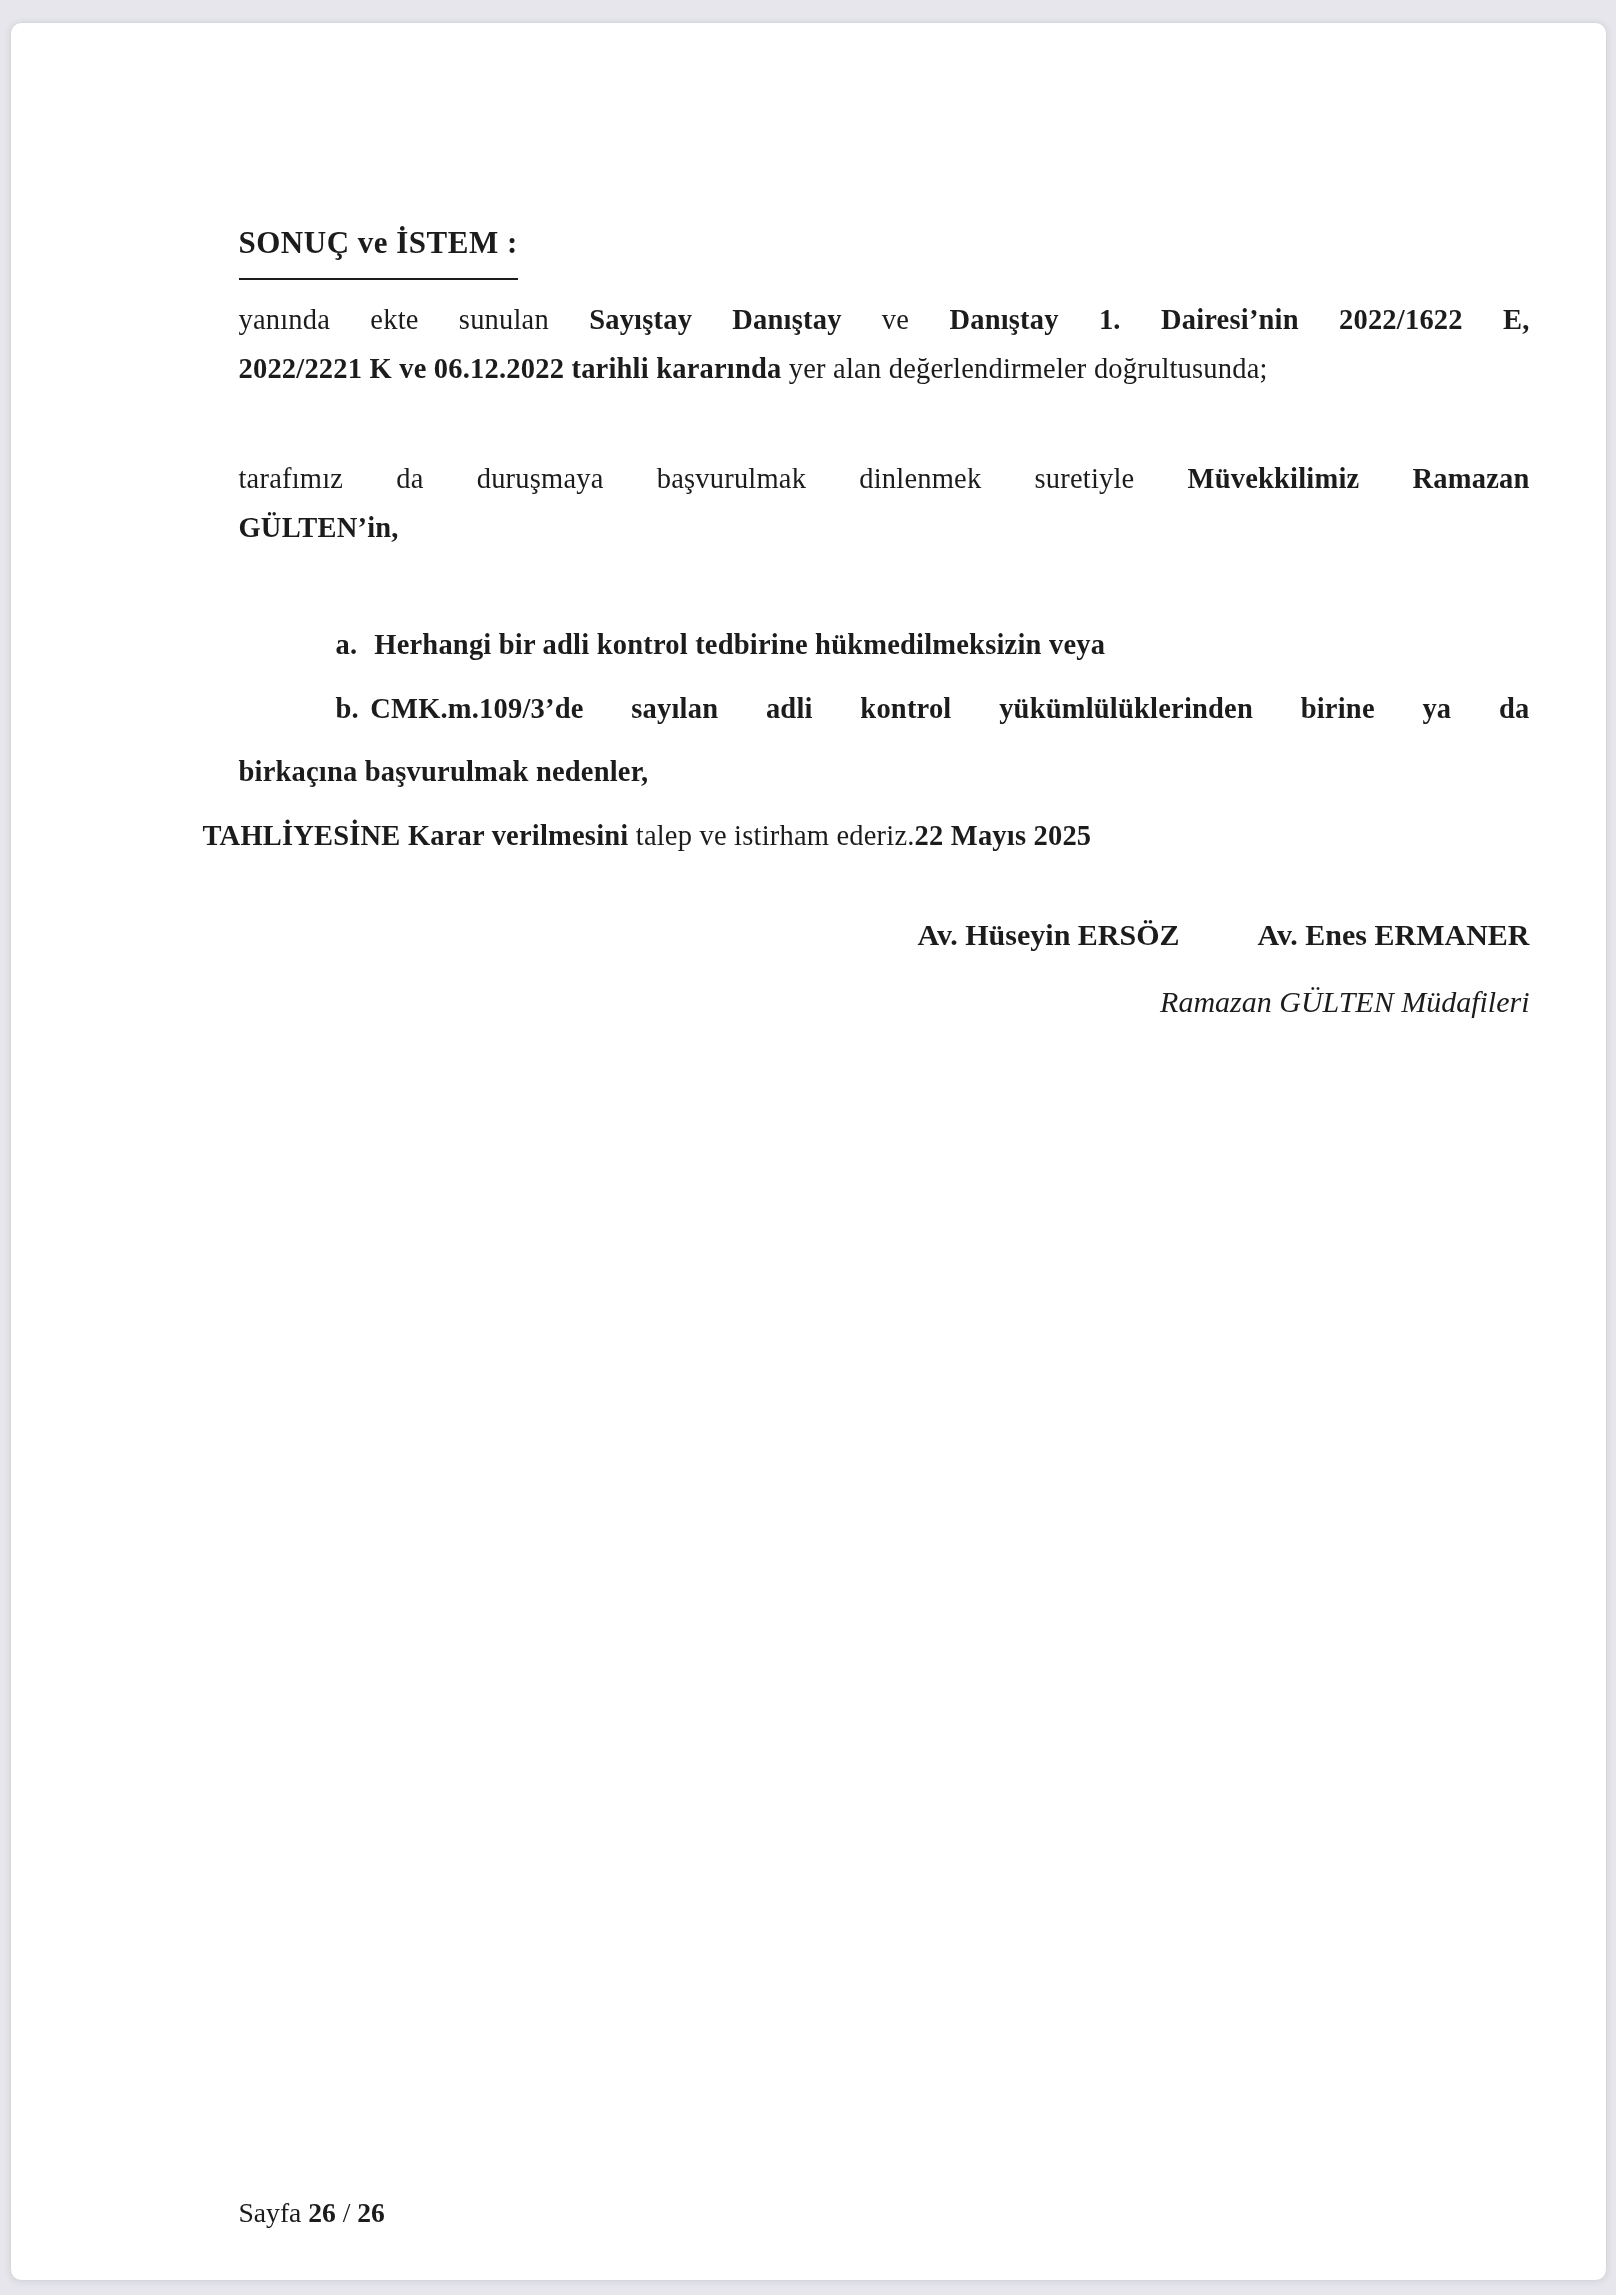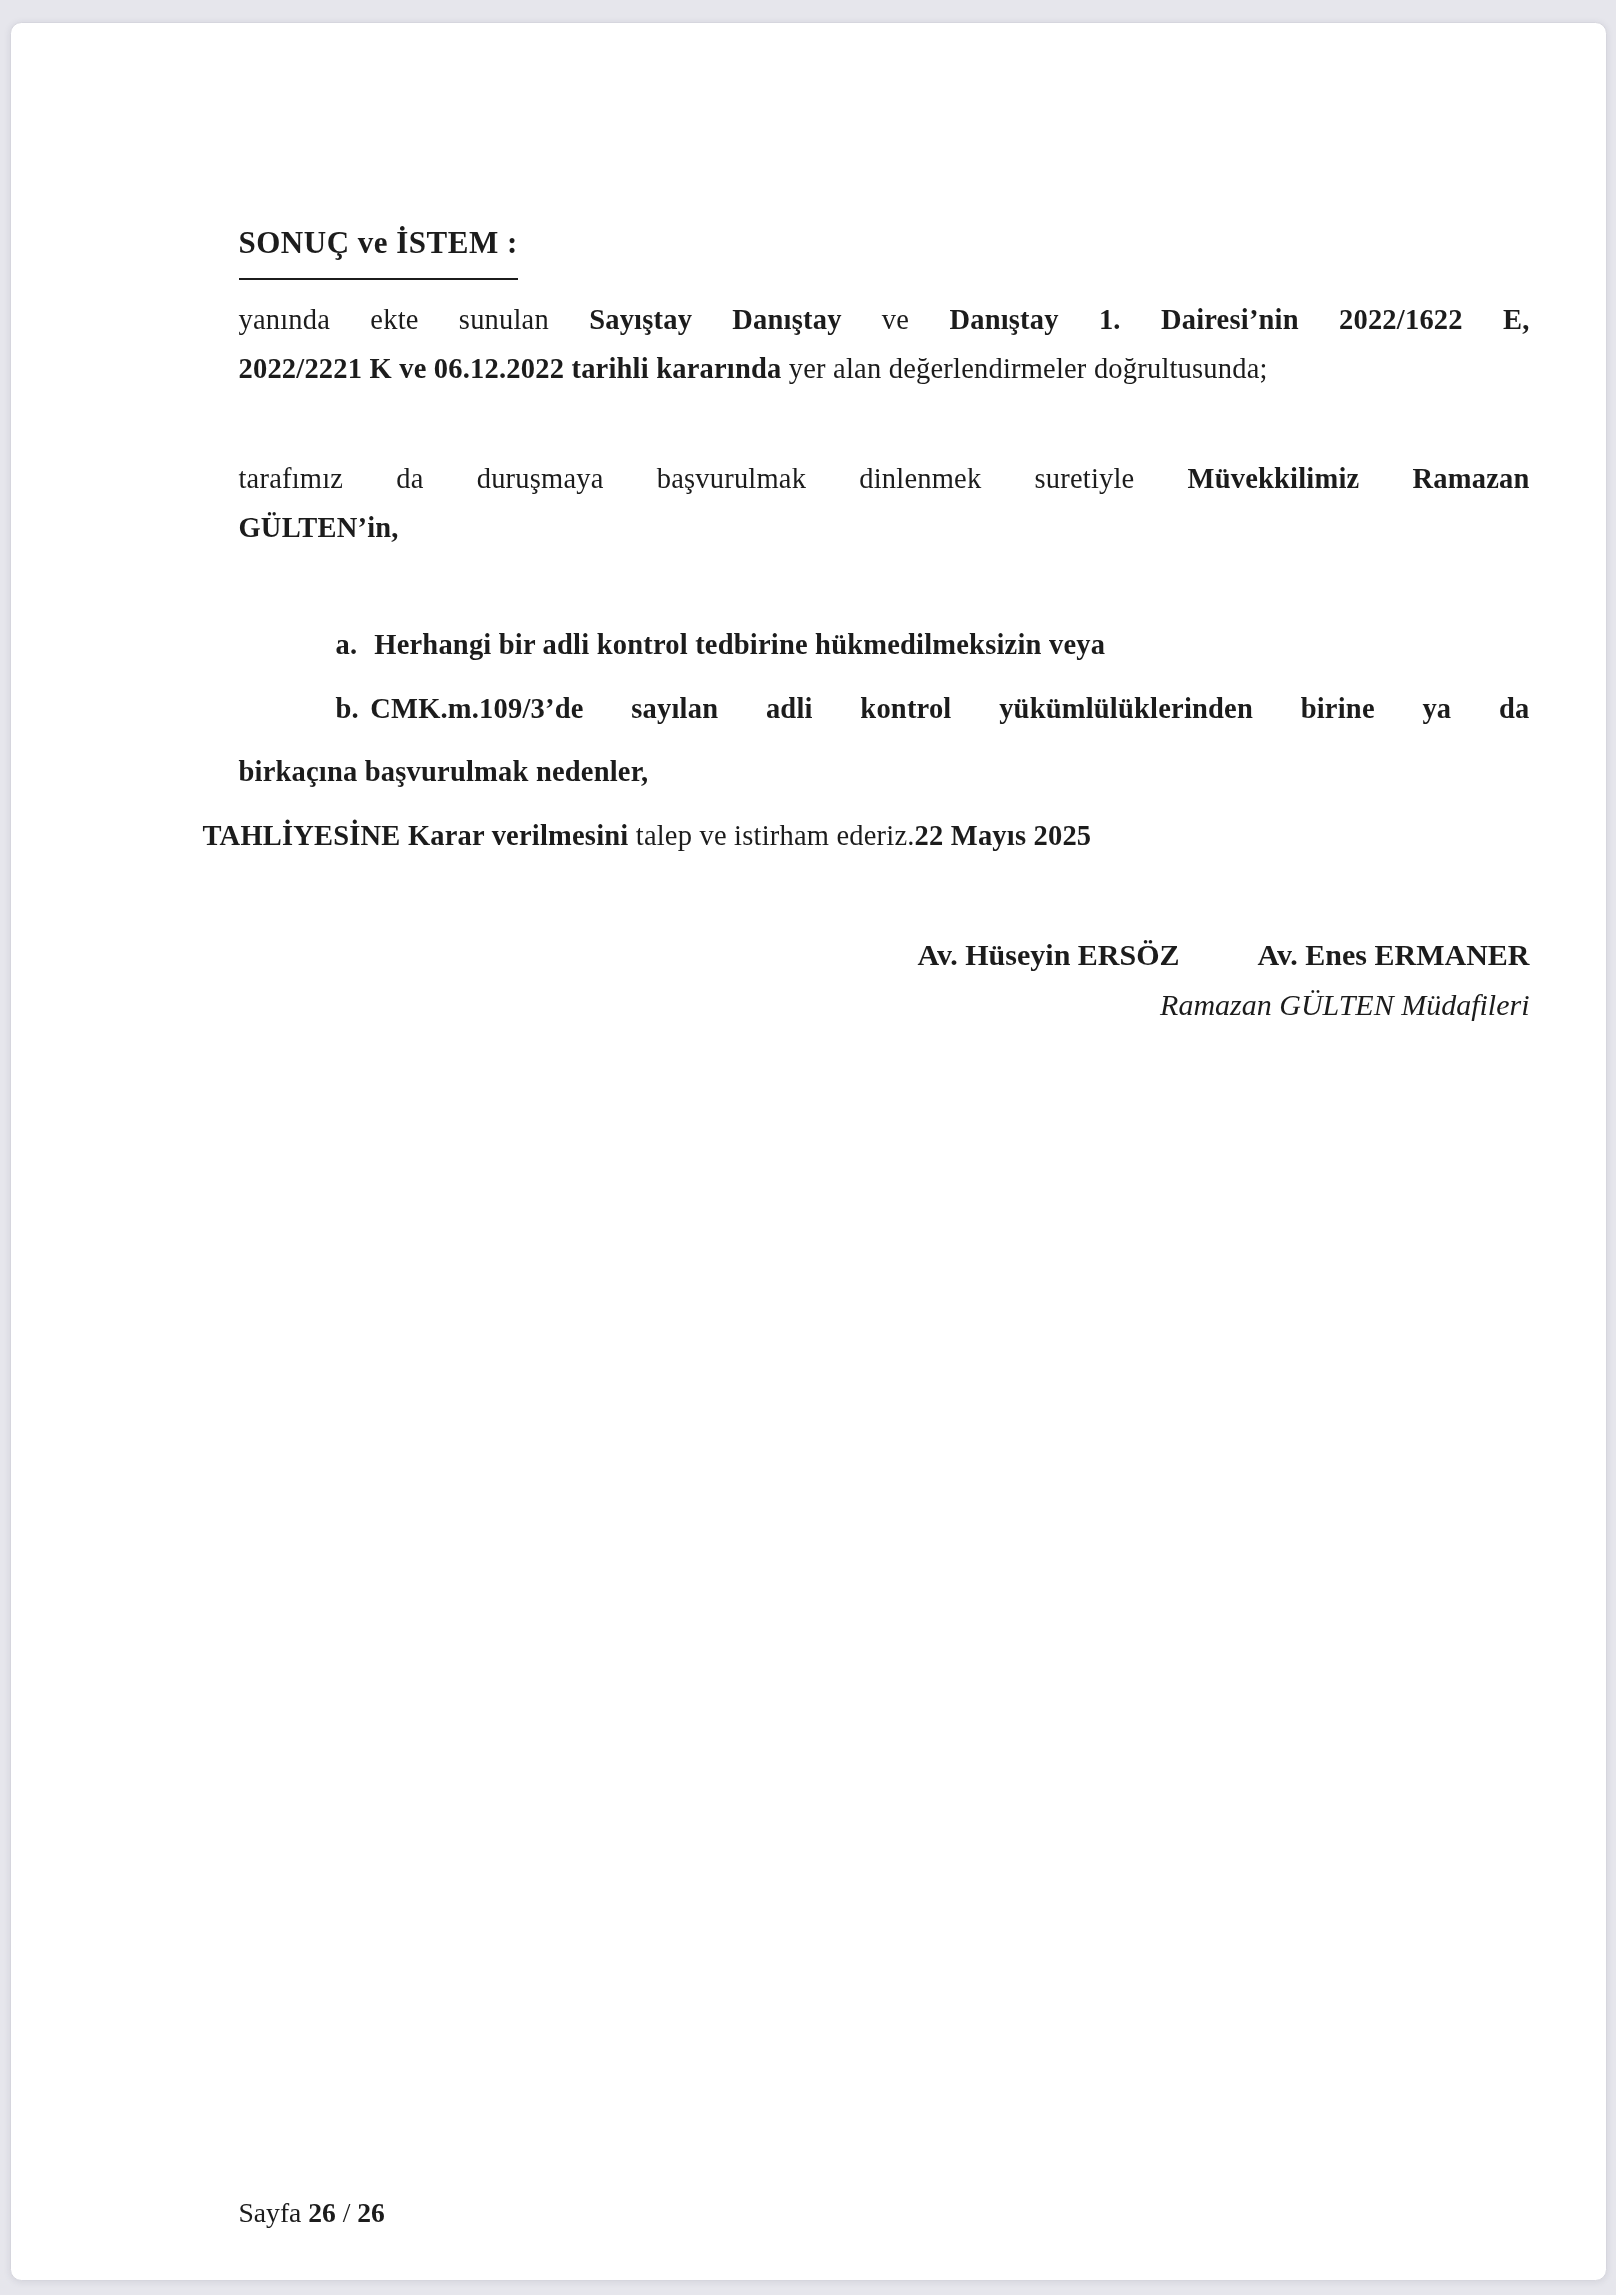--- a/index.html
+++ b/index.html
@@ -26,23 +26,23 @@
   }
   #heading{left:228px;top:202px}
   #p1{left:228px;top:272px;width:1291px}
   #p2{left:228px;top:431px;width:1291px}
   #item-a{left:228px;top:597px;width:1291px}
   #item-b{left:228px;top:654px;width:1291px}
   #item-b .line{line-height:63px}
   .lbl{margin-right:17px}
   .lbl2{margin-right:11.4px}
   #request{left:192px;top:788px;width:1360px;white-space:nowrap}
-  #sig{right:76px;top:911px;text-align:right}
+  #sig{right:76px;top:891px;text-align:right}
   .sig-line{line-height:42px;font-size:30px;white-space:nowrap}
-  .sig-line2{margin-top:8px}
+  .sig-line2{margin-top:25px}
   .sig-gap{display:inline-block;width:78px}
   .italic{font-style:italic}
   #footer{left:228px;top:2173px;width:1291px;text-align:left;font-size:27.6px;line-height:34px}
 </style>
 </head>
 <body>
 
 <div class="canvas">
   <div class="page">
 

